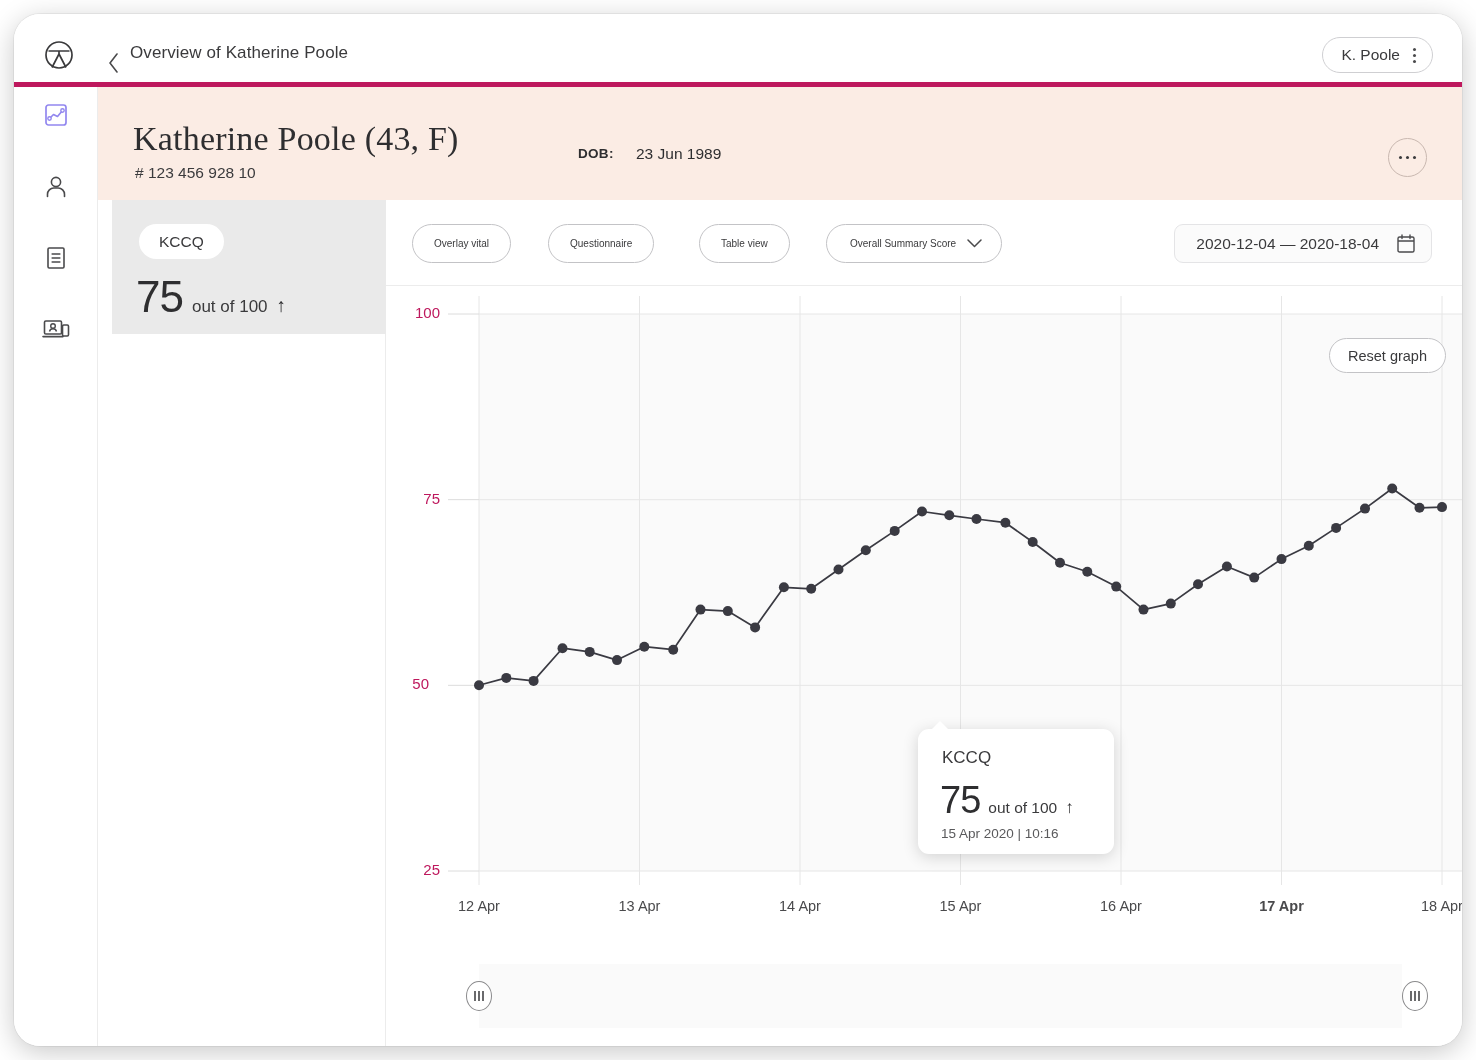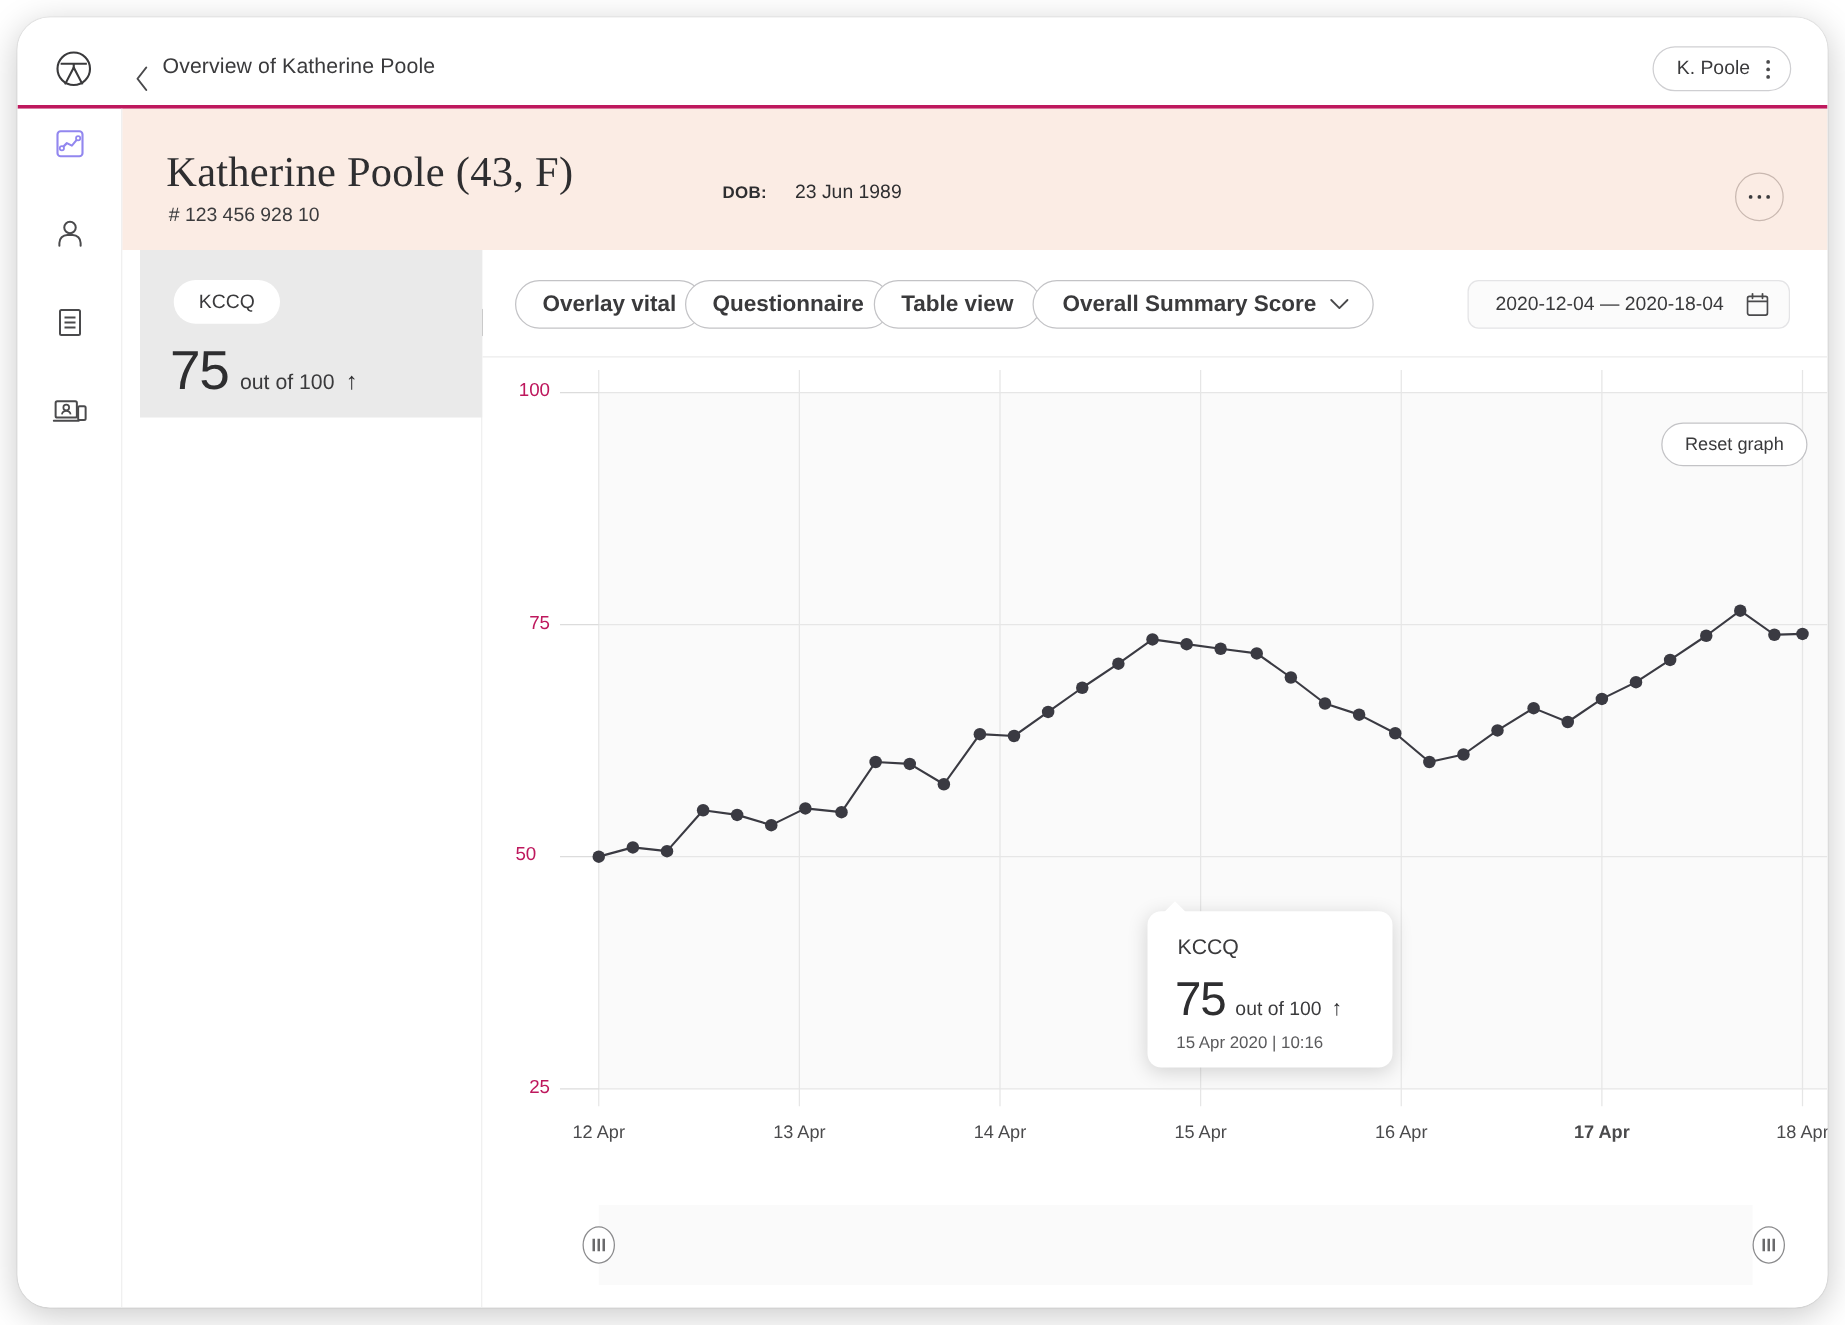--- a/index.html
+++ b/index.html
@@ -16,21 +16,21 @@
     background: #ffffff;
     border-radius: 26px;
     box-shadow: 0 0 0 1px rgba(0,0,0,0.05), 0 6px 28px rgba(0,0,0,0.22);
     overflow: hidden;
   }
 
   
   .topbar {
     position: absolute; left: 0; top: 0; width: 1448px; height: 73px;
     background: #ffffff;
-    border-bottom: 3px solid #be185d;
+    border-bottom: 5px solid #be185d;
     padding-left: 44px;
   }
   .logo {
     position: absolute; left: 30px; top: 26px;
     width: 30px; height: 30px;
   }
   .back-chevron {
     position: absolute; left: 92px; top: 38px;
     width: 16px; height: 22px;
     cursor: pointer;
@@ -143,23 +143,23 @@
   }
   .toolbar {
     position: absolute; left: 0; top: 0; width: 1076px; height: 86px;
     border-bottom: 1px solid #ececec;
   }
   .pill {
     position: absolute; top: 24px; height: 39px;
     display: flex; align-items: center; justify-content: center; gap: 11px;
     border: 1px solid #c3c3c6; border-radius: 20px;
     background: #fff; cursor: pointer;
-    font-size: 18px; color: #3a3a3c;
+    font-size: 10px; color: #3a3a3c;
     font-family: "Liberation Sans", sans-serif;
-    padding: 0 21px; white-space: nowrap; font-weight: bold;
+    padding: 0 21px; white-space: nowrap;
   }
   .daterange {
     position: absolute; top: 24px; right: 30px;
     height: 39px; padding: 0 16px 0 21px;
     display: flex; align-items: center; gap: 18px;
     border: 1px solid #e4e4e6; border-radius: 9px;
     background: #fbfbfb; cursor: pointer;
     font-size: 15.5px; color: #3a3a3c;
   }
 

